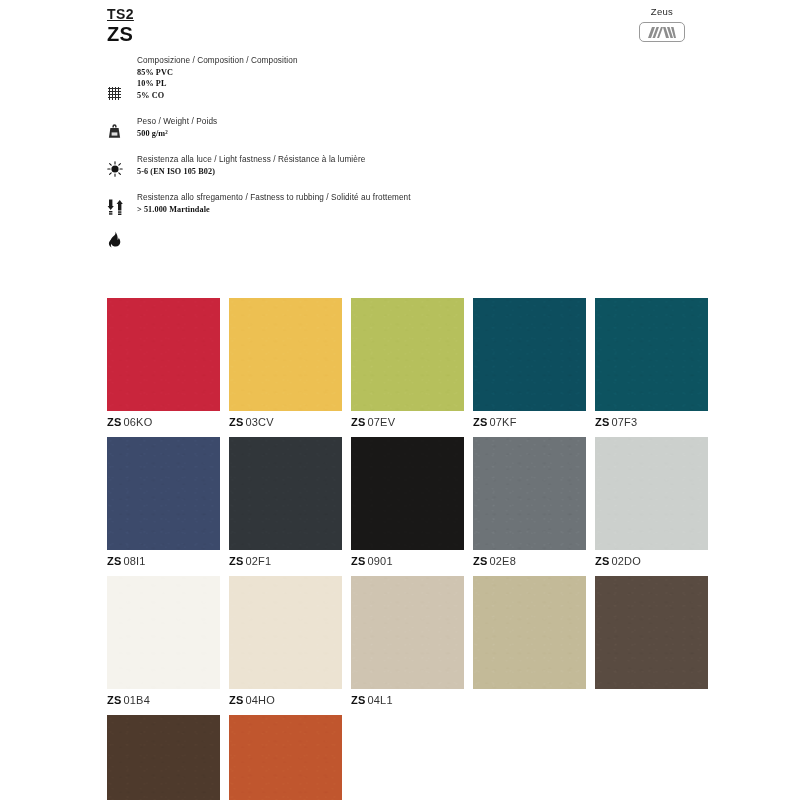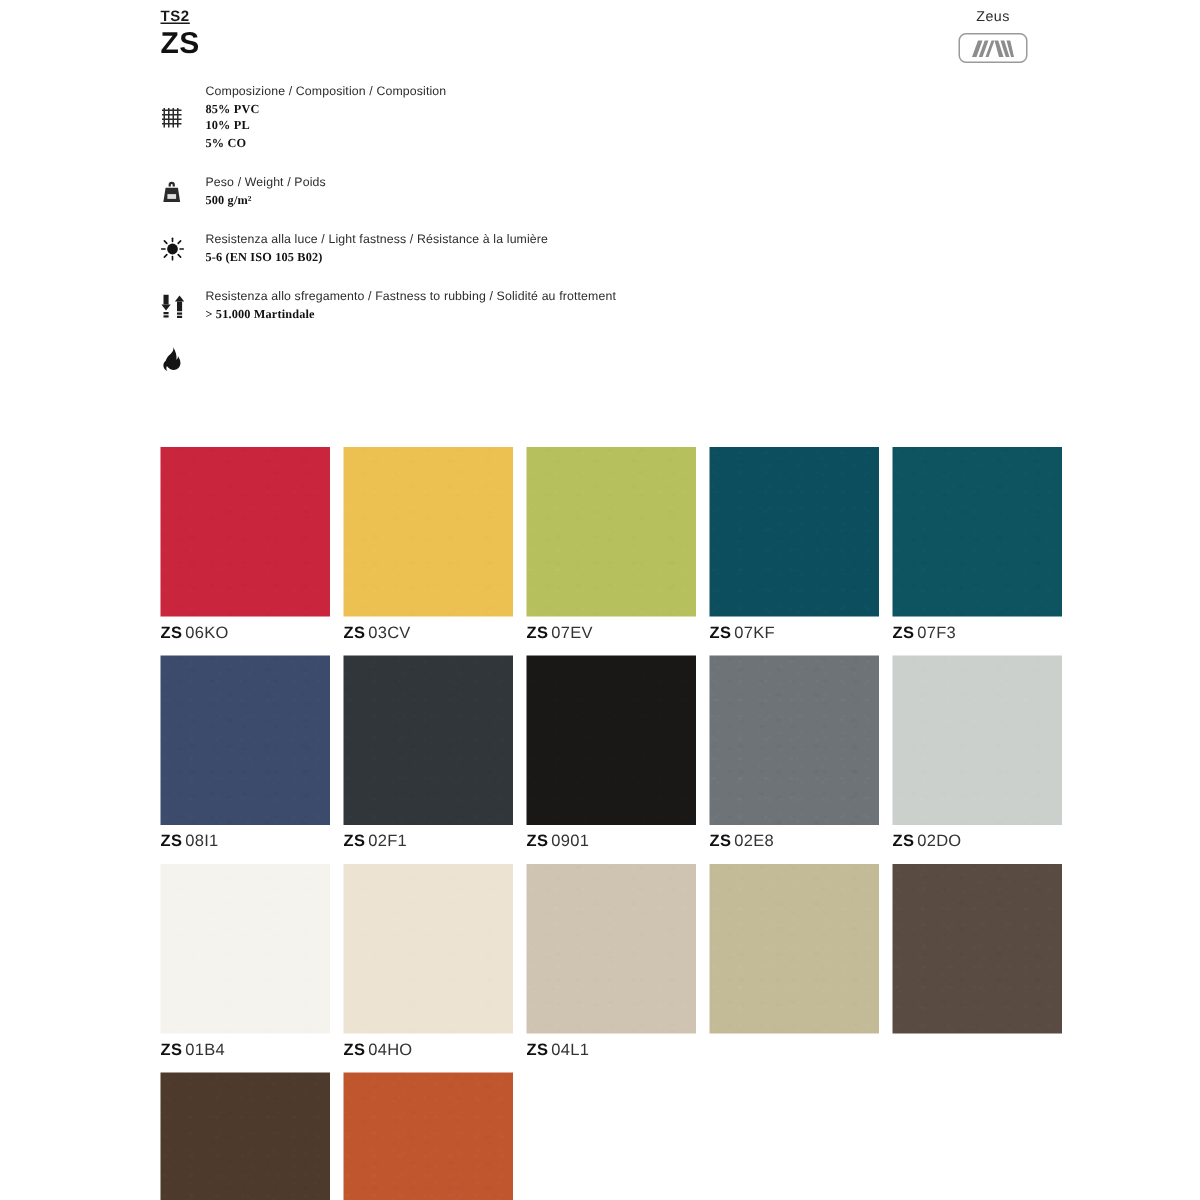--- a/index.html
+++ b/index.html
@@ -9,40 +9,40 @@
     font-family: "Liberation Sans", sans-serif;
     color: #1a1a1a;
     overflow: hidden;
     position: relative;
   }
 
   
   .header { position: relative; padding: 8px 0 0 0; height: 58px; }
   .code-block { position: absolute; left: 107px; top: 6px; }
   .code-small {
-    font-size: 10px; font-weight: bold; letter-spacing: .4px; color: #1a1a1a; text-decoration: underline;
+    font-size: 14px; font-weight: bold; letter-spacing: .4px; color: #1a1a1a; text-decoration: underline;
   }
   .code-big {
     font-size: 20px; font-weight: bold; letter-spacing: .2px;
     line-height: 22px; margin-top: 1px; color: #111;
   }
   .brand-block { position: absolute; right: 98px; top: 6px; text-align: center; width: 80px;}
   .brand-name {
     font-size: 9.5px; font-weight: normal; letter-spacing: .3px; color: #2a2a2a;
   }
   .brand-logo {
     margin-top: 5px; width: 46px; height: 20px;
     border: 1.4px solid #9a9a9a; border-radius: 5px;
     display: flex; align-items: center; justify-content: center;
     margin-left: auto; margin-right: auto; background: #fff;
   }
 
   
   .specs { position: absolute; left: 107px; top: 55px; width: 620px; }
-  .spec-row { display: flex; align-items: center; margin-bottom: 15px; }
+  .spec-row { display: flex; align-items: flex-end; margin-bottom: 15px; }
   .spec-icon {
     width: 30px; min-width: 30px; padding-top: 1px;
     display: flex; justify-content: flex-start;
   }
   .spec-text { padding-top: 0px; }
   .spec-title {
     font-size: 8.2px; color: #2c2c2c; line-height: 11.5px; letter-spacing: .1px;
   }
   .spec-value {
     font-size: 8.2px; font-weight: bold; color: #111;

